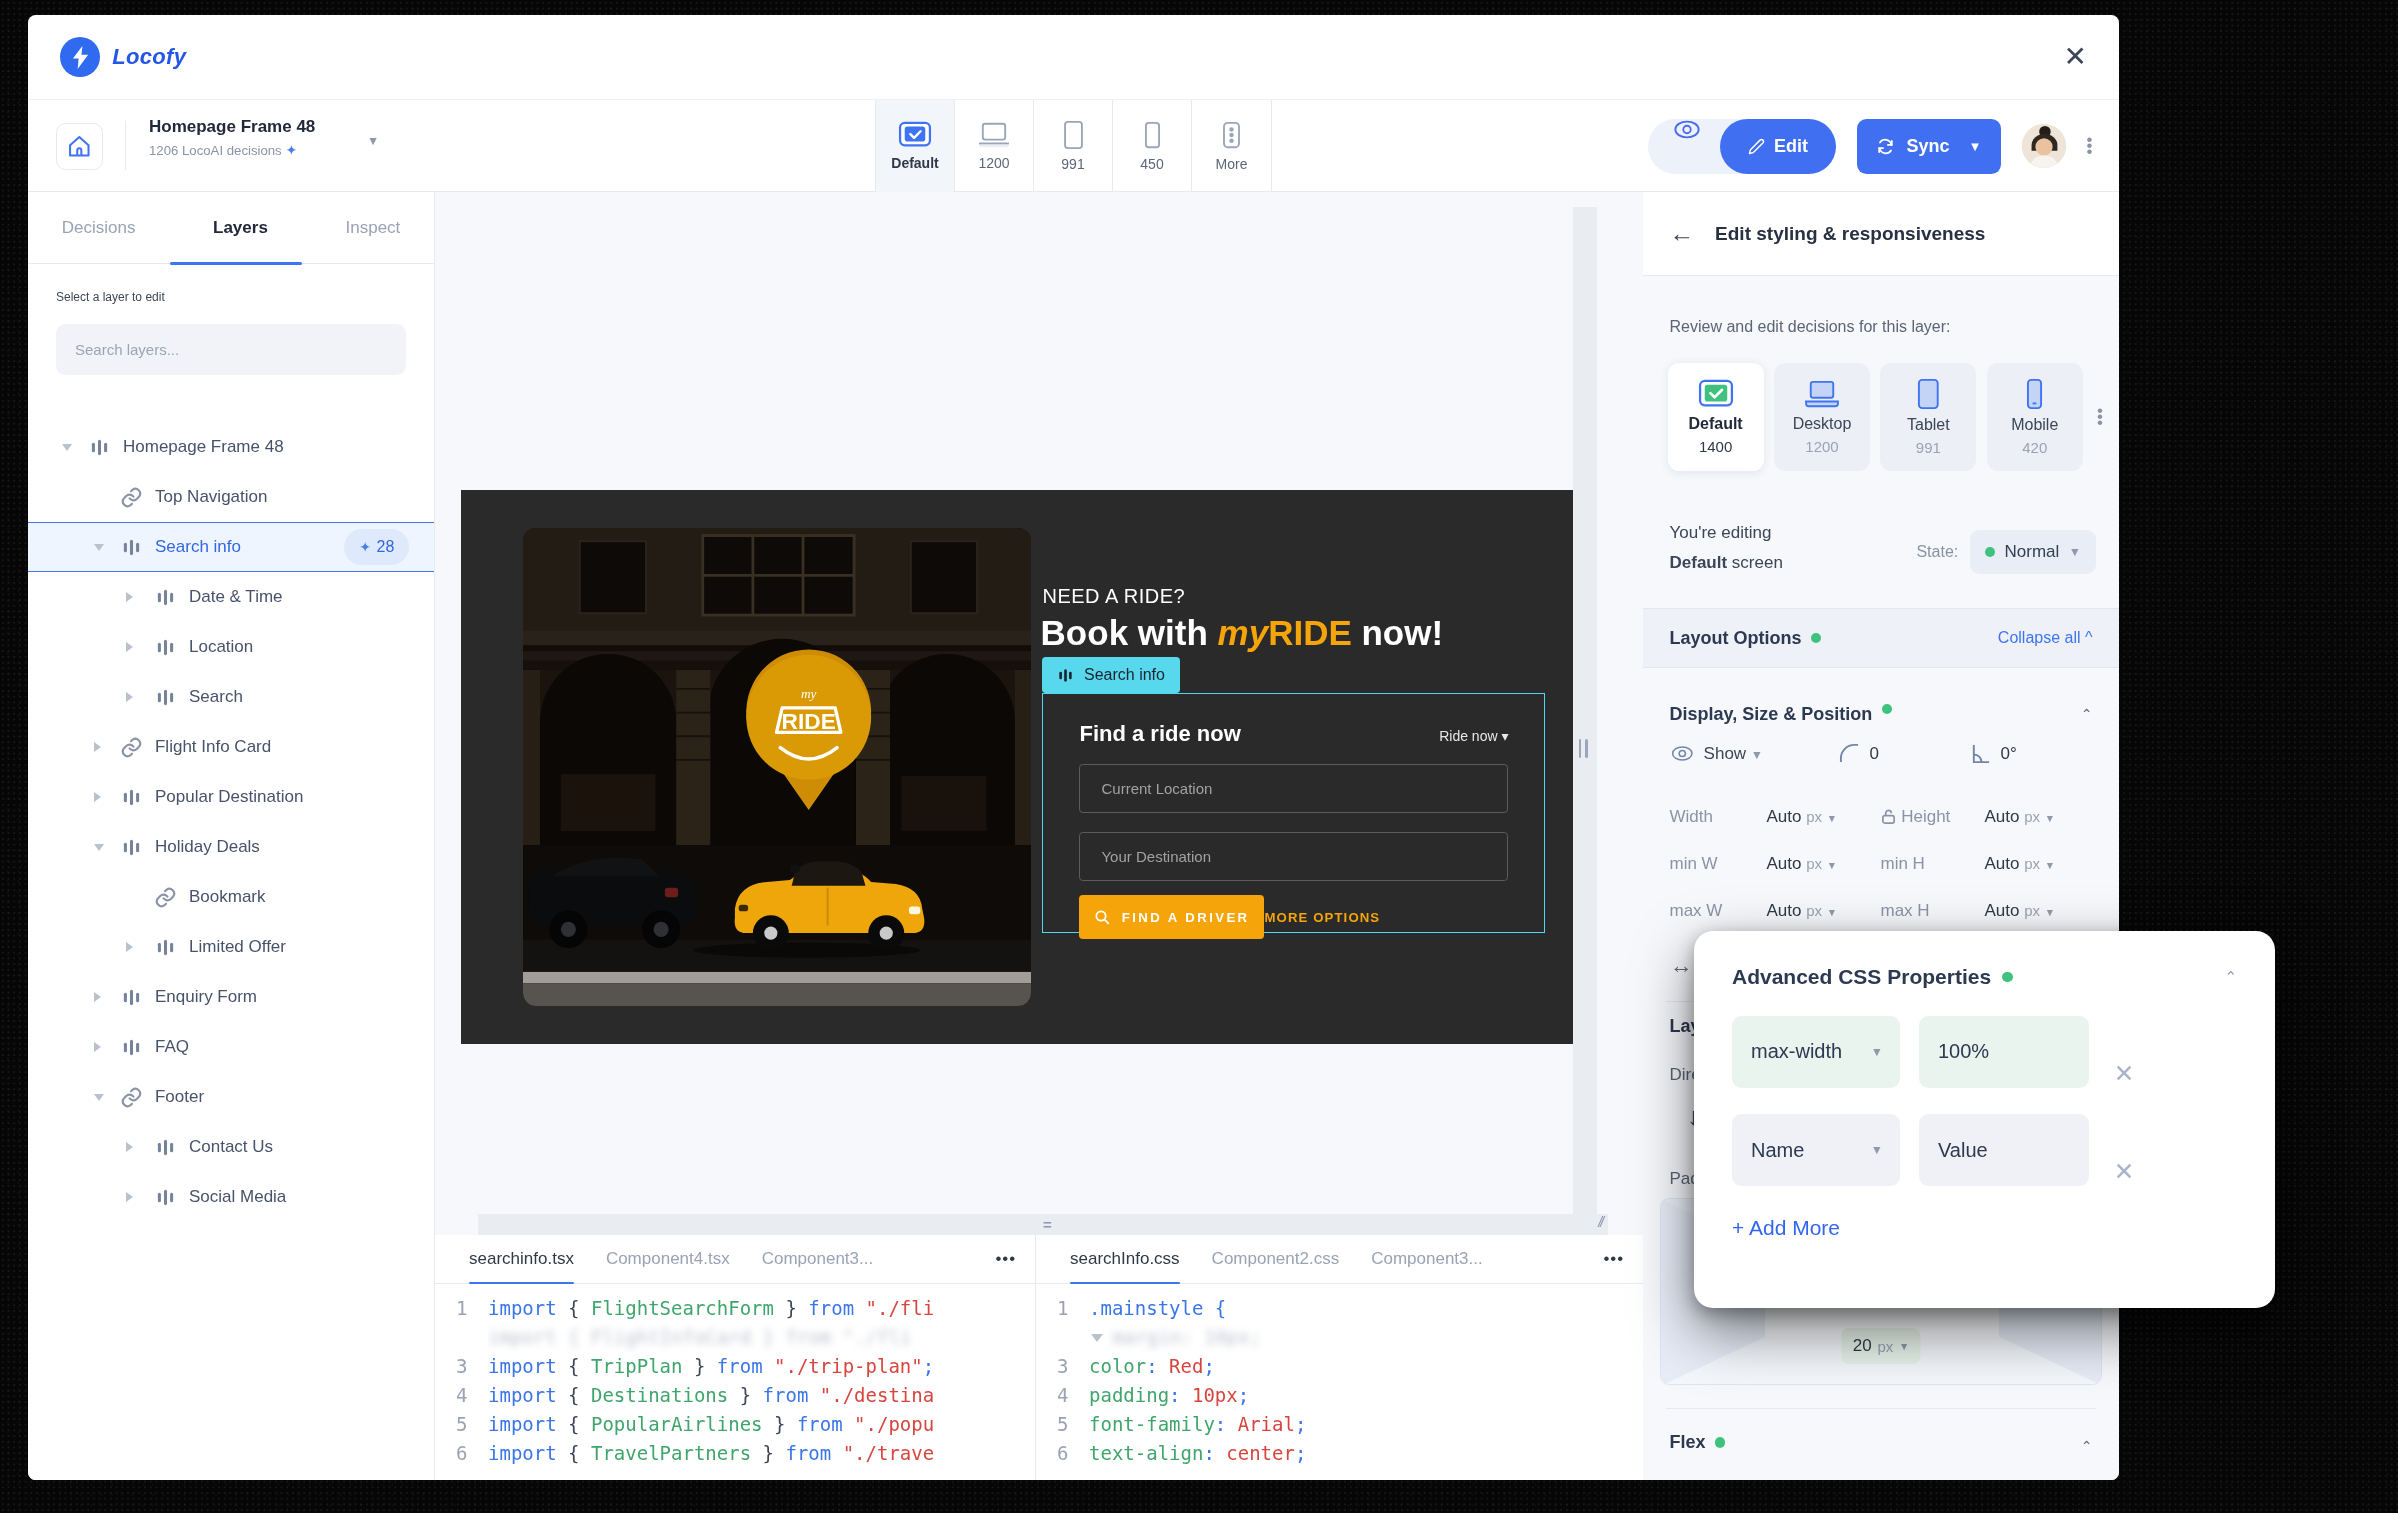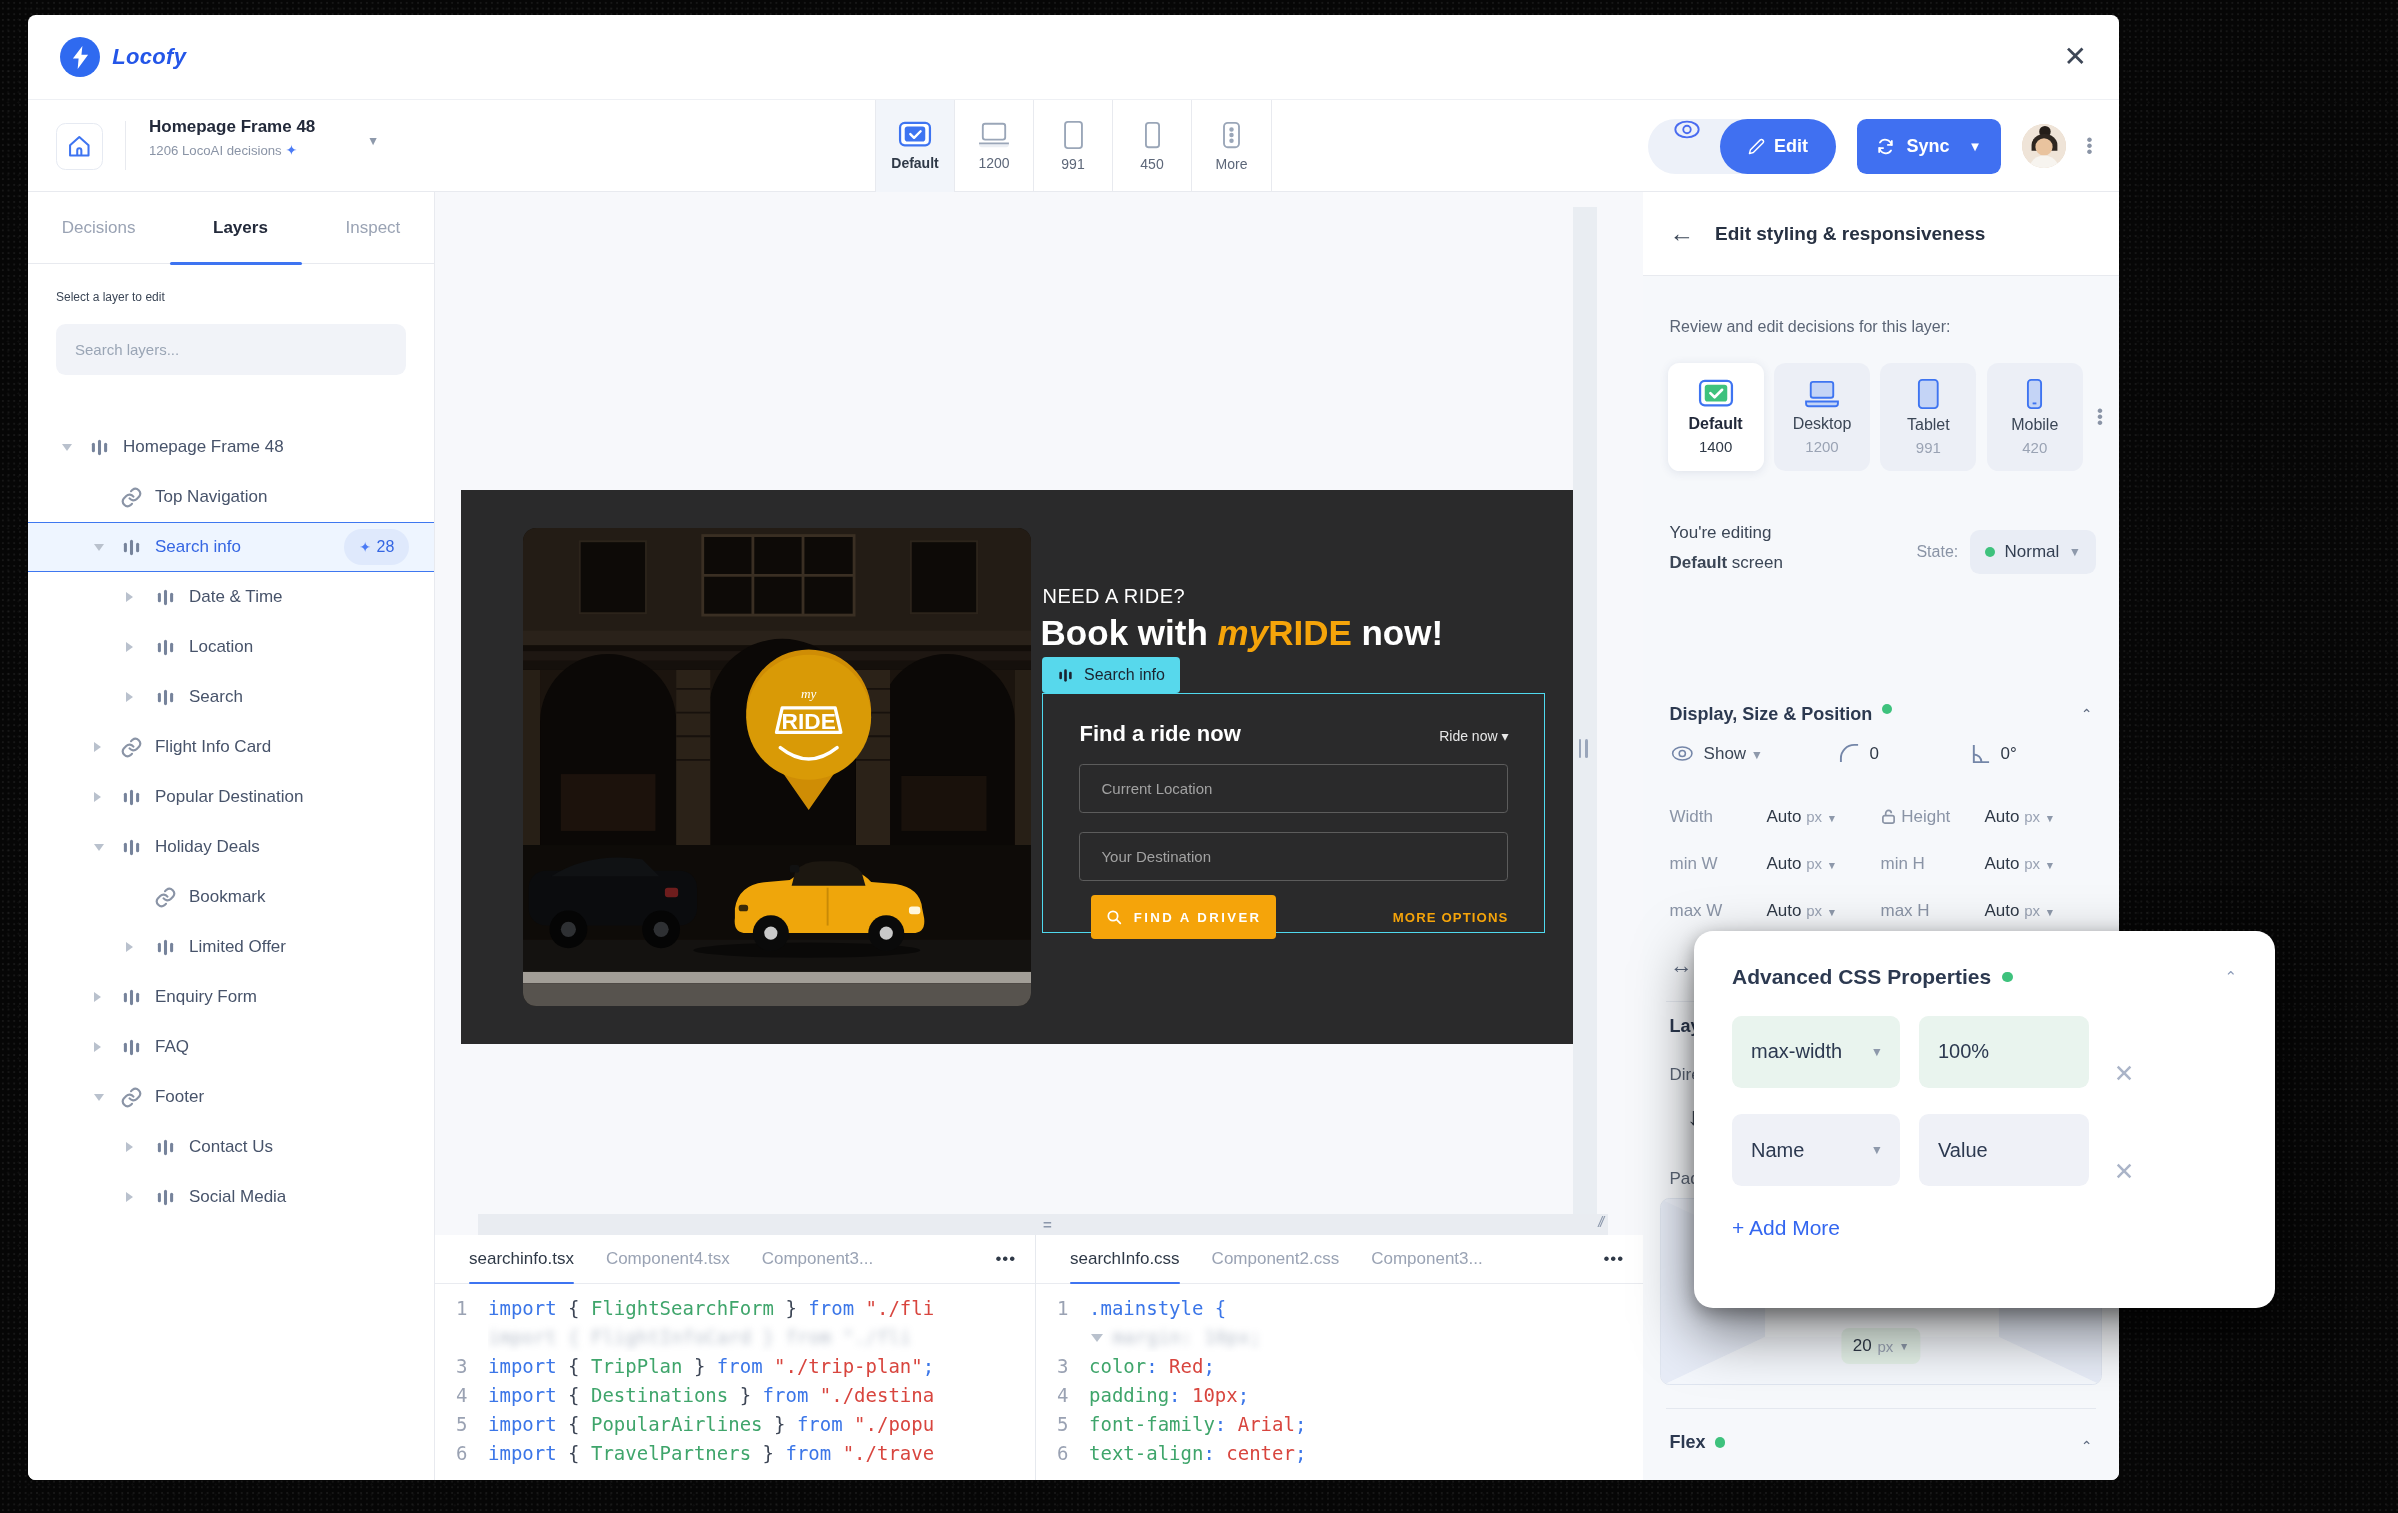--- a/index.html
+++ b/index.html
@@ -100,21 +100,21 @@
   .layer-chip{position:absolute;left:1.9px;top:167px;height:36px;background:#57d8ec;border-radius:3.8px;display:flex;
               align-items:center;gap:9.5px;padding:0 15px;z-index:3;}
   .layer-chip span{font-size:16px;color:#1b2330;}
   .sel-box{position:absolute;left:1.9px;top:203px;width:503px;height:240px;border:1.9px solid #4fd9ee;box-sizing:border-box;z-index:2;}
   .sb-head{position:absolute;left:36px;top:26.5px;right:36px;display:flex;align-items:baseline;justify-content:space-between;}
   .sb-title{color:#fff;font-size:22px;font-weight:700;}
   .sb-ridenow{color:#e8e8e8;font-size:14px;}
   .sb-input{position:absolute;left:36px;right:36px;height:49px;border:0.9px solid #5c5c5c;border-radius:3.8px;
             display:flex;align-items:center;padding-left:21px;color:#a2a2a2;font-size:15px;box-sizing:border-box;}
   .sb-in1{top:70px;} .sb-in2{top:138px;}
-  .sb-foot{position:absolute;left:36px;right:36px;top:201px;display:flex;align-items:center;justify-content:space-between;margin-left:12px;}
+  .sb-foot{position:absolute;left:36px;right:36px;top:201px;display:flex;align-items:center;}
   .find-btn{width:185px;height:44px;background:#f5a40a;border-radius:3.8px;color:#fff;font-size:13.2px;font-weight:700;
             letter-spacing:2.4px;display:flex;align-items:center;justify-content:center;gap:11.4px;cursor:pointer;}
   .more-opts{color:#f5a40a;font-size:13.2px;font-weight:700;letter-spacing:1.1px;cursor:pointer;}
 
   
   .code-row{position:absolute;left:0;top:1043px;right:0;bottom:0;background:#fff;display:flex;}
   .pane{flex:1;position:relative;box-sizing:border-box;}
   .pane.left{border-right:0.9px solid #e6e9ee;max-width:601px;}
   .pane-tabs{height:49px;border-bottom:0.9px solid #e9ebf0;display:flex;align-items:center;padding:0 19px 0 34px;gap:32px;box-sizing:border-box;}
   .ptab{font-size:17px;color:#9aa3b4;cursor:pointer;position:relative;height:49px;display:flex;align-items:center;}
@@ -715,20 +715,27 @@
         </div>
         <div class="state">
           <span class="state-label">State:</span>
           <div class="state-pill">
             <span class="gdot"></span>
             <span class="state-val">Normal</span>
             <span class="chev">▼</span>
           </div>
         </div>
 
+        <div class="lo-bar">
+          <span class="lo-title">
+              <span>Layout Options</span>
+              <span class="gdot"></span>
+            </span>
+          <span class="collapse">Collapse all ^</span>
+        </div>
 
         <div class="sec-title" style="top:428px;">
           <span>Display, Size &amp; Position</span>
             <span class="gdot"></span>
         </div>
         <span class="sec-chev" style="top:430px;">⌃</span>
 
         <div class="show-row">
           <svg width="24.6" height="17" viewBox="0 0 30 22" fill="none" stroke="#7486a8" stroke-width="2">
               <ellipse cx="15" cy="11" rx="12.5" ry="8.5"></ellipse>

